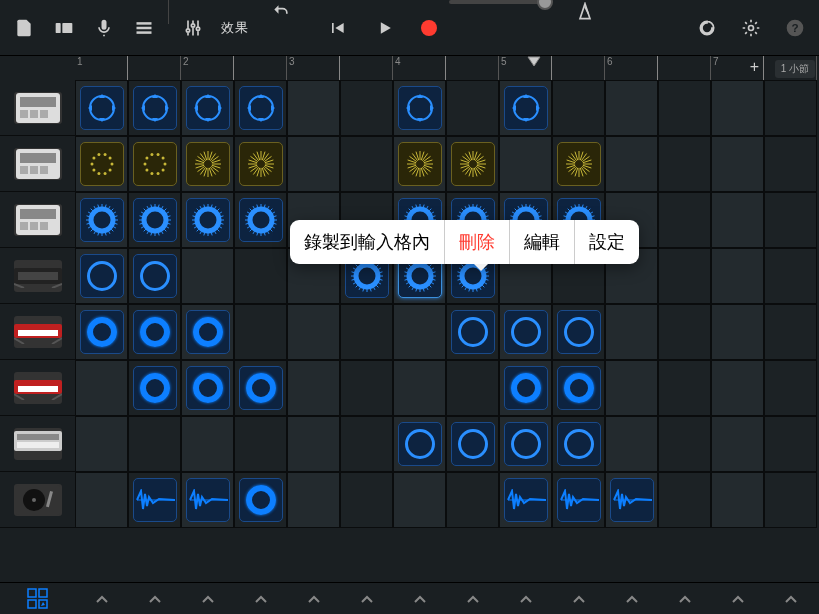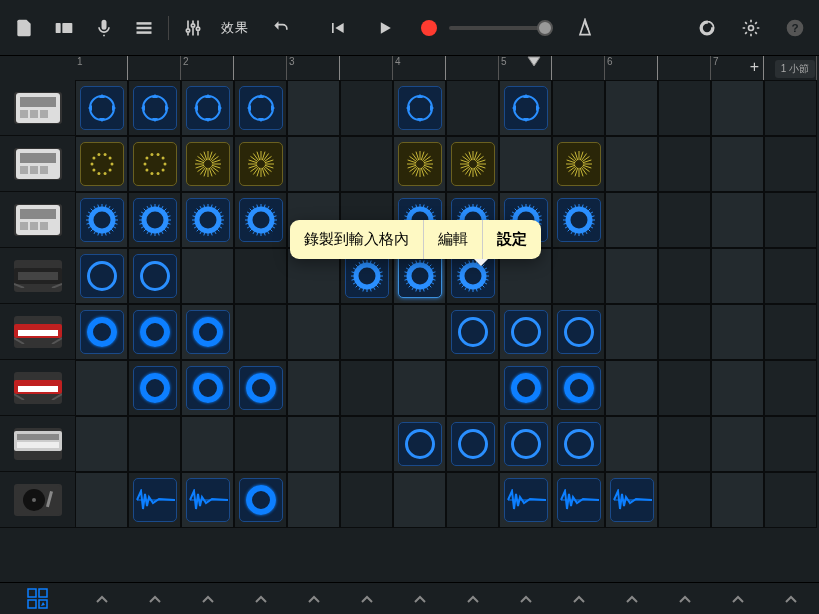--- a/index.html
+++ b/index.html
@@ -6,21 +6,20 @@
 body {
   width: 819px; height: 614px;
   background: #1a1f22;
   font-family: -apple-system, "Helvetica Neue", Arial, sans-serif;
   overflow: hidden;
   color: #ccc;
 }
 .toolbar {
   height: 56px;
   display: flex;
-  align-items: center;
   padding: 0 12px;
   gap: 12px;
   border-bottom: 1px solid #000;
 }
 .tool-group { display: flex; align-items: center; gap: 16px; }
 .tool-btn {
   width: 24px; height: 24px;
   display: flex; align-items: center; justify-content: center;
   cursor: pointer;
 }
@@ -100,35 +99,35 @@
 .pad.yellow { background: #2a2608; border: 1px solid #6a6020; }
 .pad-ring {
   width: 30px; height: 30px; border-radius: 50%;
   border: 3px solid #2a8fff;
 }
 .pad-ring.thick { border-width: 6px; border-color: #0d7fff; box-shadow: 0 0 3px #0d7fff; }
 
 .ctx-menu {
   position: absolute;
   left: 215px; top: 140px;
-  background: #fef9c3;
+  background: #ffffff;
   border-radius: 9px;
   display: flex;
   box-shadow: 0 4px 16px rgba(0,0,0,.4);
-  font-size: 15px;
+  font-size: 18px;
   z-index: 100;
 }
 .ctx-item {
   padding: 10px 14px;
   color: #000;
   border-right: 1px solid #ccc;
   cursor: pointer;
   white-space: nowrap;
 }
-.ctx-item:last-child { border-right: none; font-weight: bold; }
+.ctx-item:last-child { border-right: none; }
 .ctx-item.danger { color: #ff3b30; }
 .ctx-menu::after {
   content: ''; position: absolute; bottom: -7px; left: 184px;
   border: 7px solid transparent; border-top-color: #f2f2f2; border-bottom: none;
 }
 
 .bottom-bar {
   height: 32px; display: flex; align-items: center;
   background: #1a1f22; border-top: 1px solid #000;
 }
@@ -1117,20 +1116,21 @@
               <path d="M2 11 L40 11" stroke="#0d7fff" stroke-width="1"></path>
             </svg>
           </div>
         </div>
         <div class="cell dark"></div>
         <div class="cell"></div>
         <div class="cell dark"></div>
       </div>
     <div class="ctx-menu">
       <div class="ctx-item">錄製到輸入格內</div>
+      <div class="ctx-item danger">刪除</div>
       <div class="ctx-item">編輯</div>
       <div class="ctx-item">設定</div>
     </div>
   </div>
 </div>
 
 <div class="bottom-bar">
   <div class="mode-btn">
     <svg width="22" height="22" viewBox="0 0 22 22">
       <rect x="1" y="1" width="8" height="8" fill="none" stroke="#0d7fff" stroke-width="1.5"></rect>

